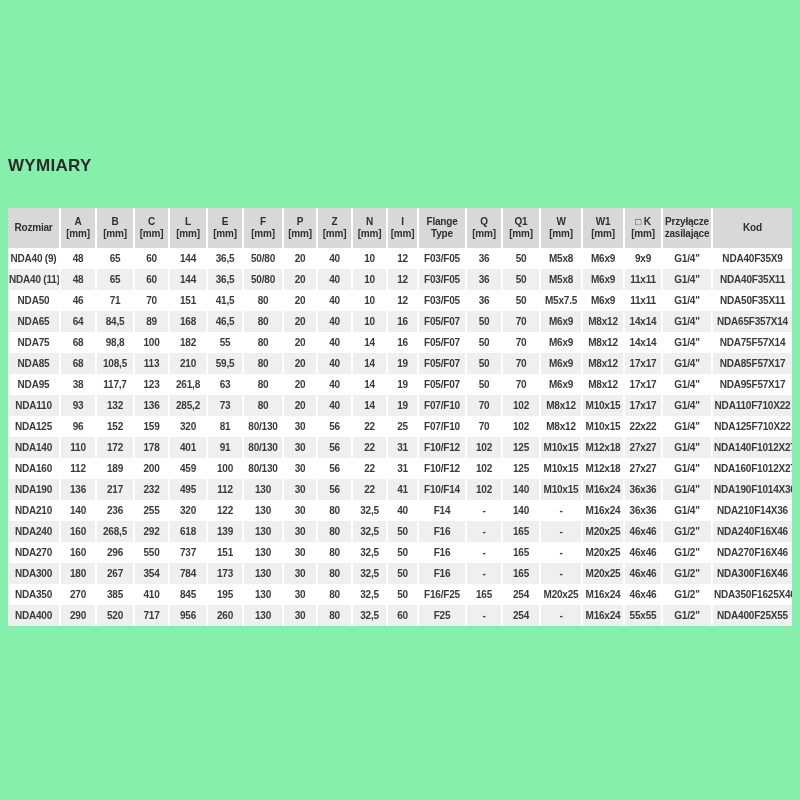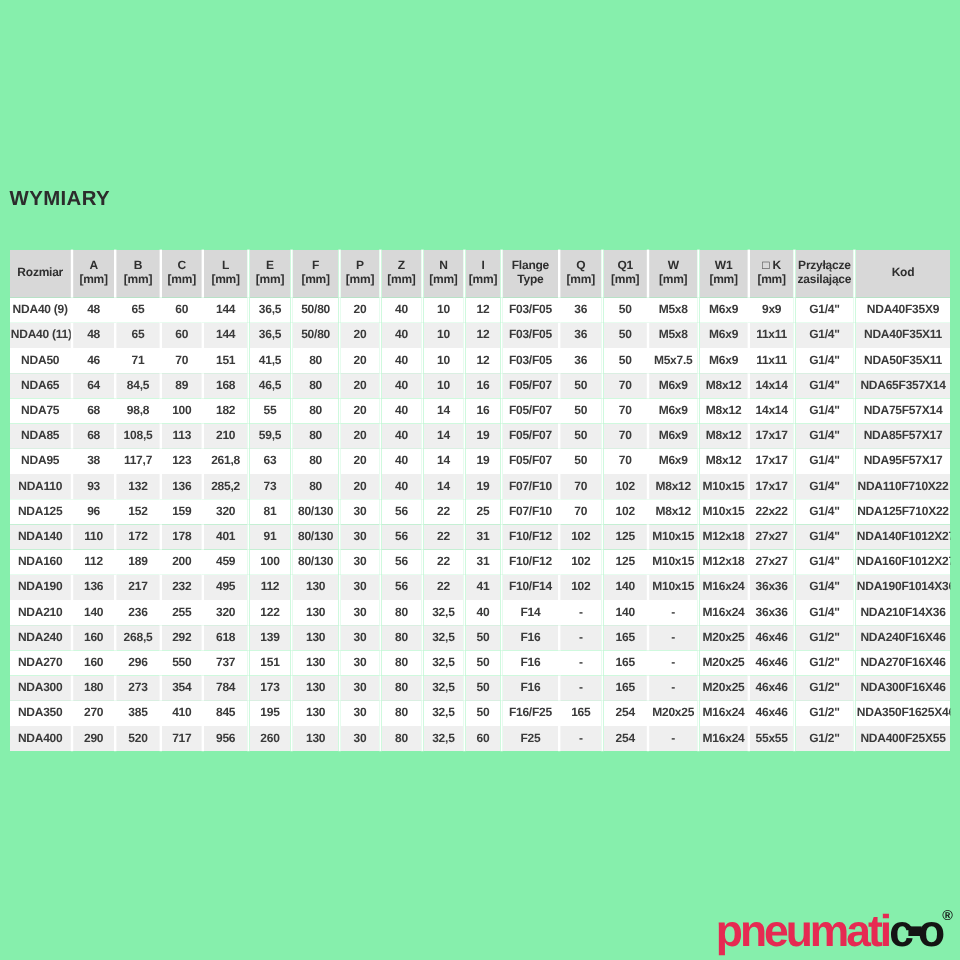--- a/index.html
+++ b/index.html
@@ -513,21 +513,21 @@
             <td>165</td>
             <td>-</td>
             <td>M20x25</td>
             <td>46x46</td>
             <td>G1/2"</td>
             <td>NDA270F16X46</td>
           </tr>
           <tr>
             <td>NDA300</td>
             <td>180</td>
-            <td>273</td>
+            <td>267</td>
             <td>354</td>
             <td>784</td>
             <td>173</td>
             <td>130</td>
             <td>30</td>
             <td>80</td>
             <td>32,5</td>
             <td>50</td>
             <td>F16</td>
             <td>-</td>
@@ -577,17 +577,14 @@
             <td>-</td>
             <td>M16x24</td>
             <td>55x55</td>
             <td>G1/2"</td>
             <td>NDA400F25X55</td>
           </tr>
         </tbody>
     </table>
   </div>
 
-  <div class="logo">
-    <span class="logo-pink">pneumati</span><span class="logo-black">c</span><span class="logo-dash"></span><span class="logo-black">o</span><span class="logo-reg">®</span>
-  </div>
 
 </div>
 
 </body></html>

